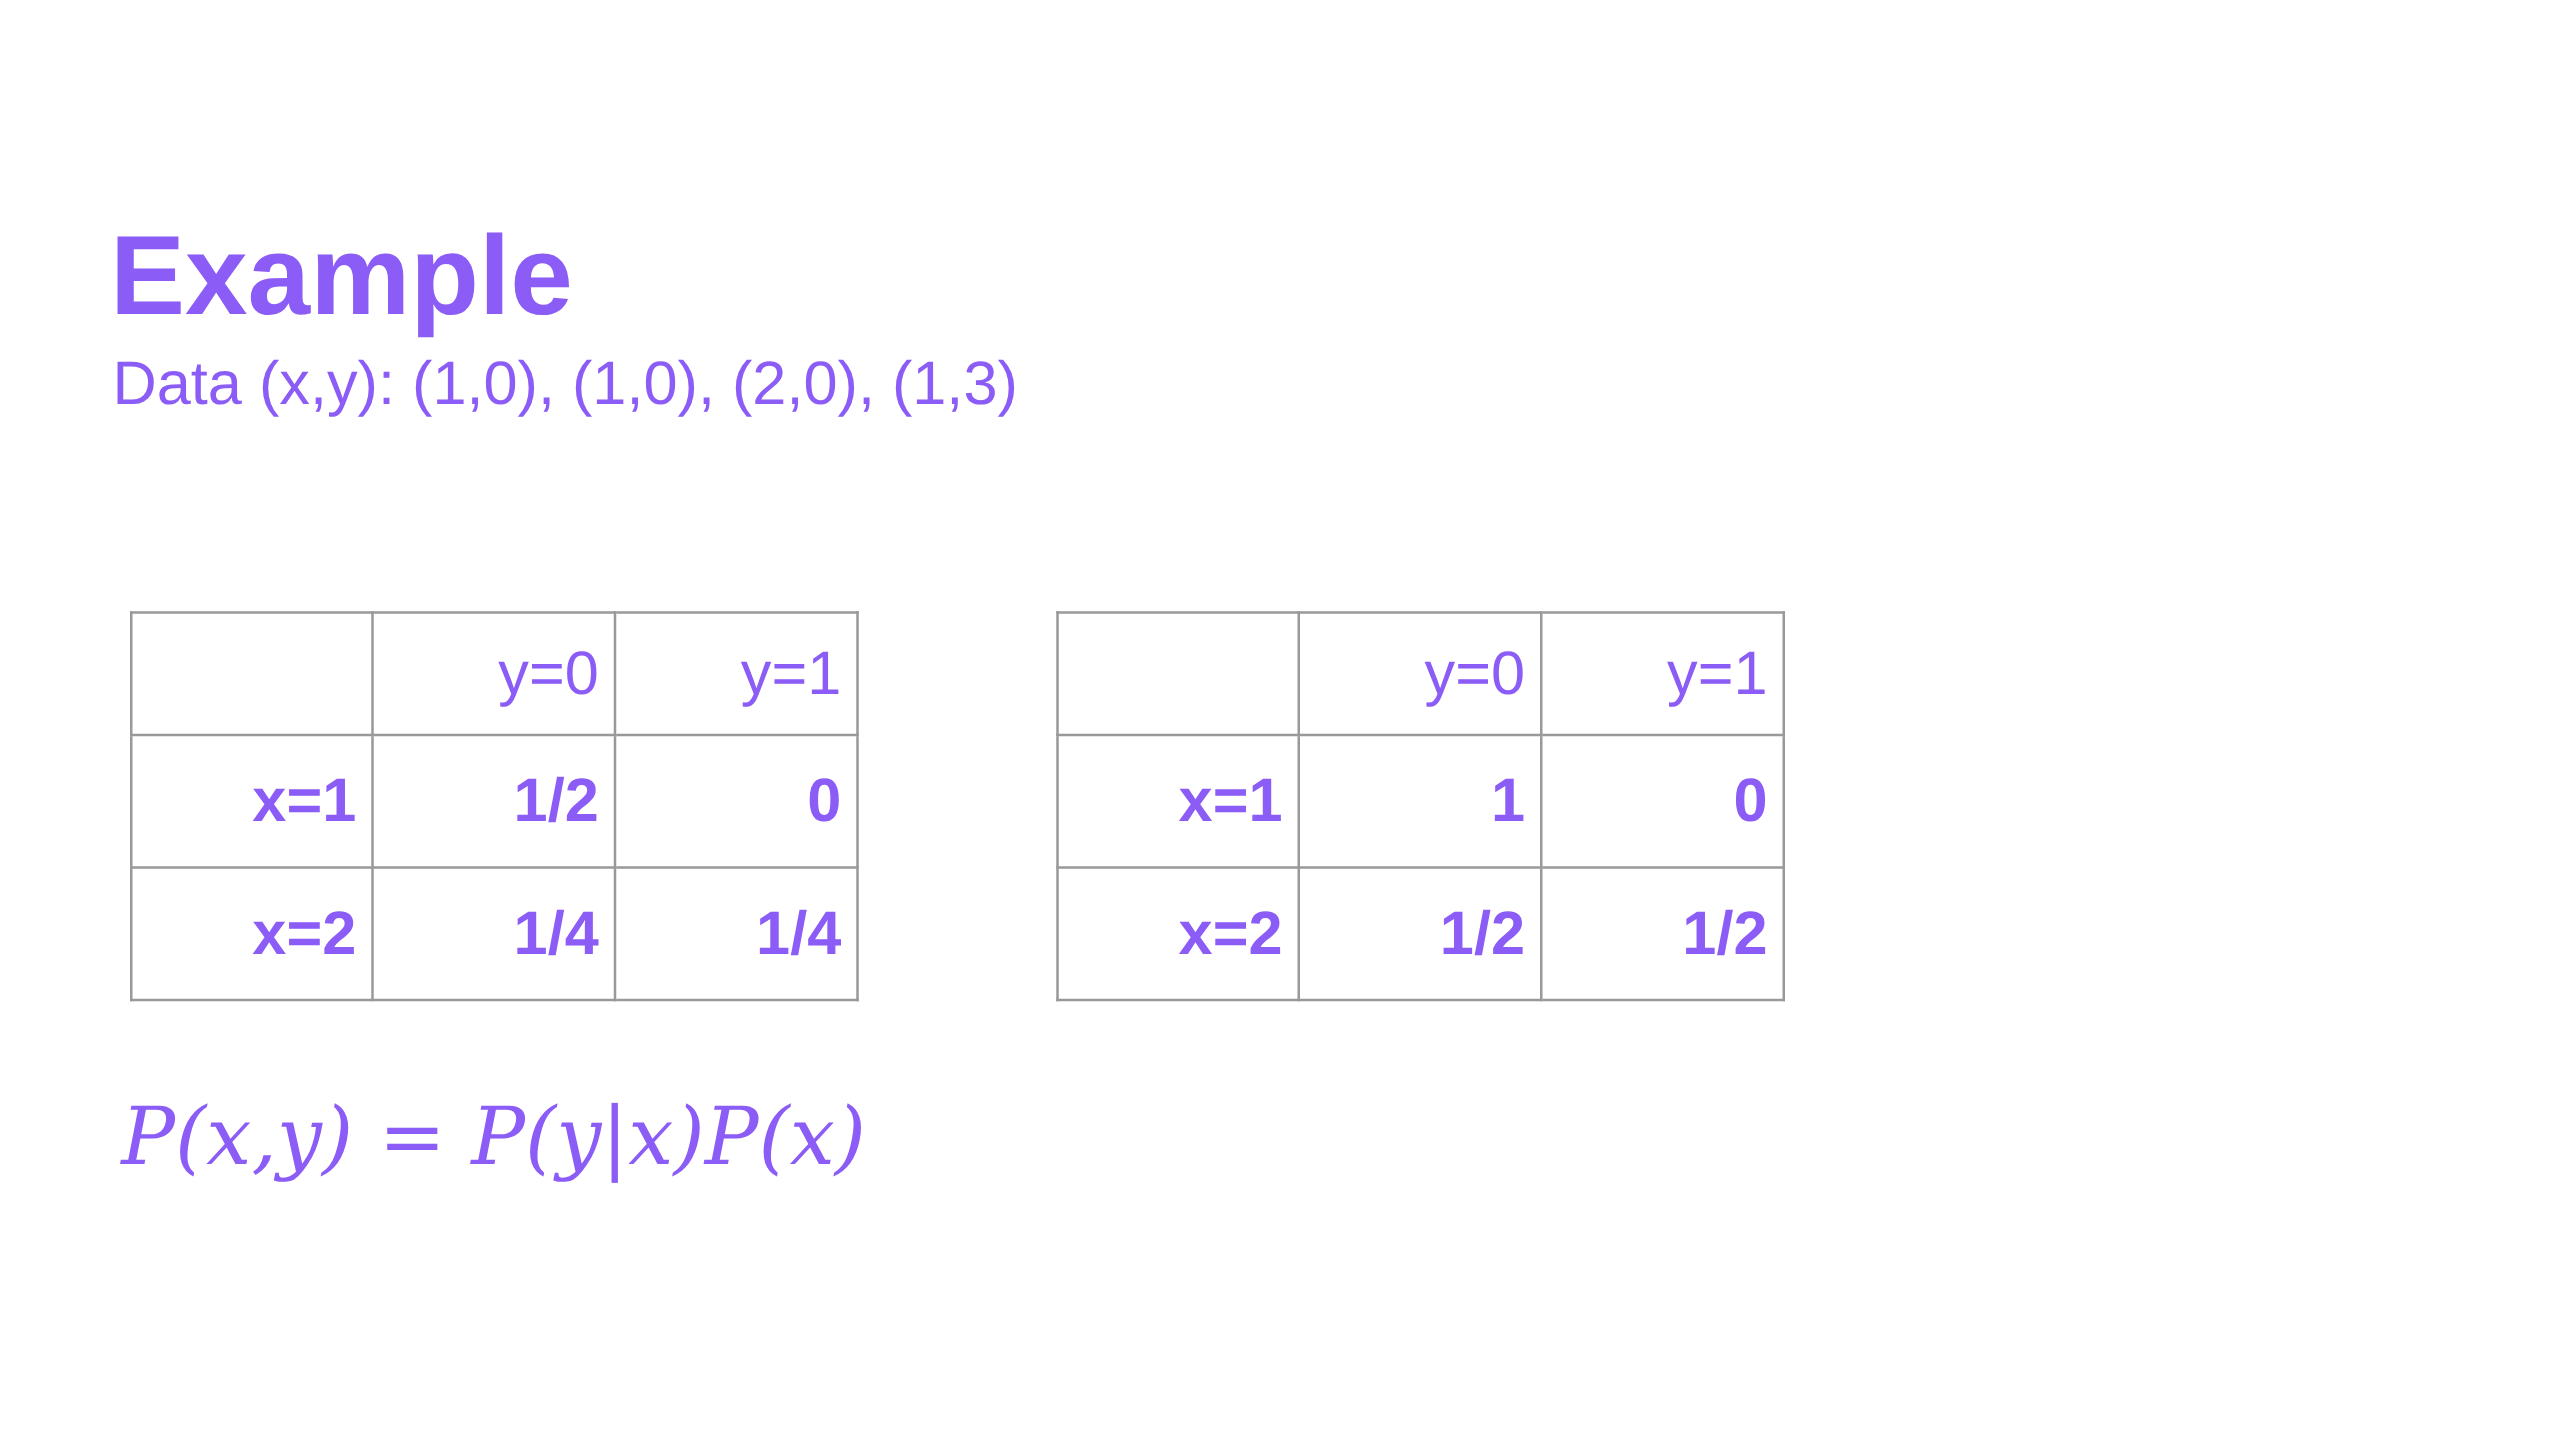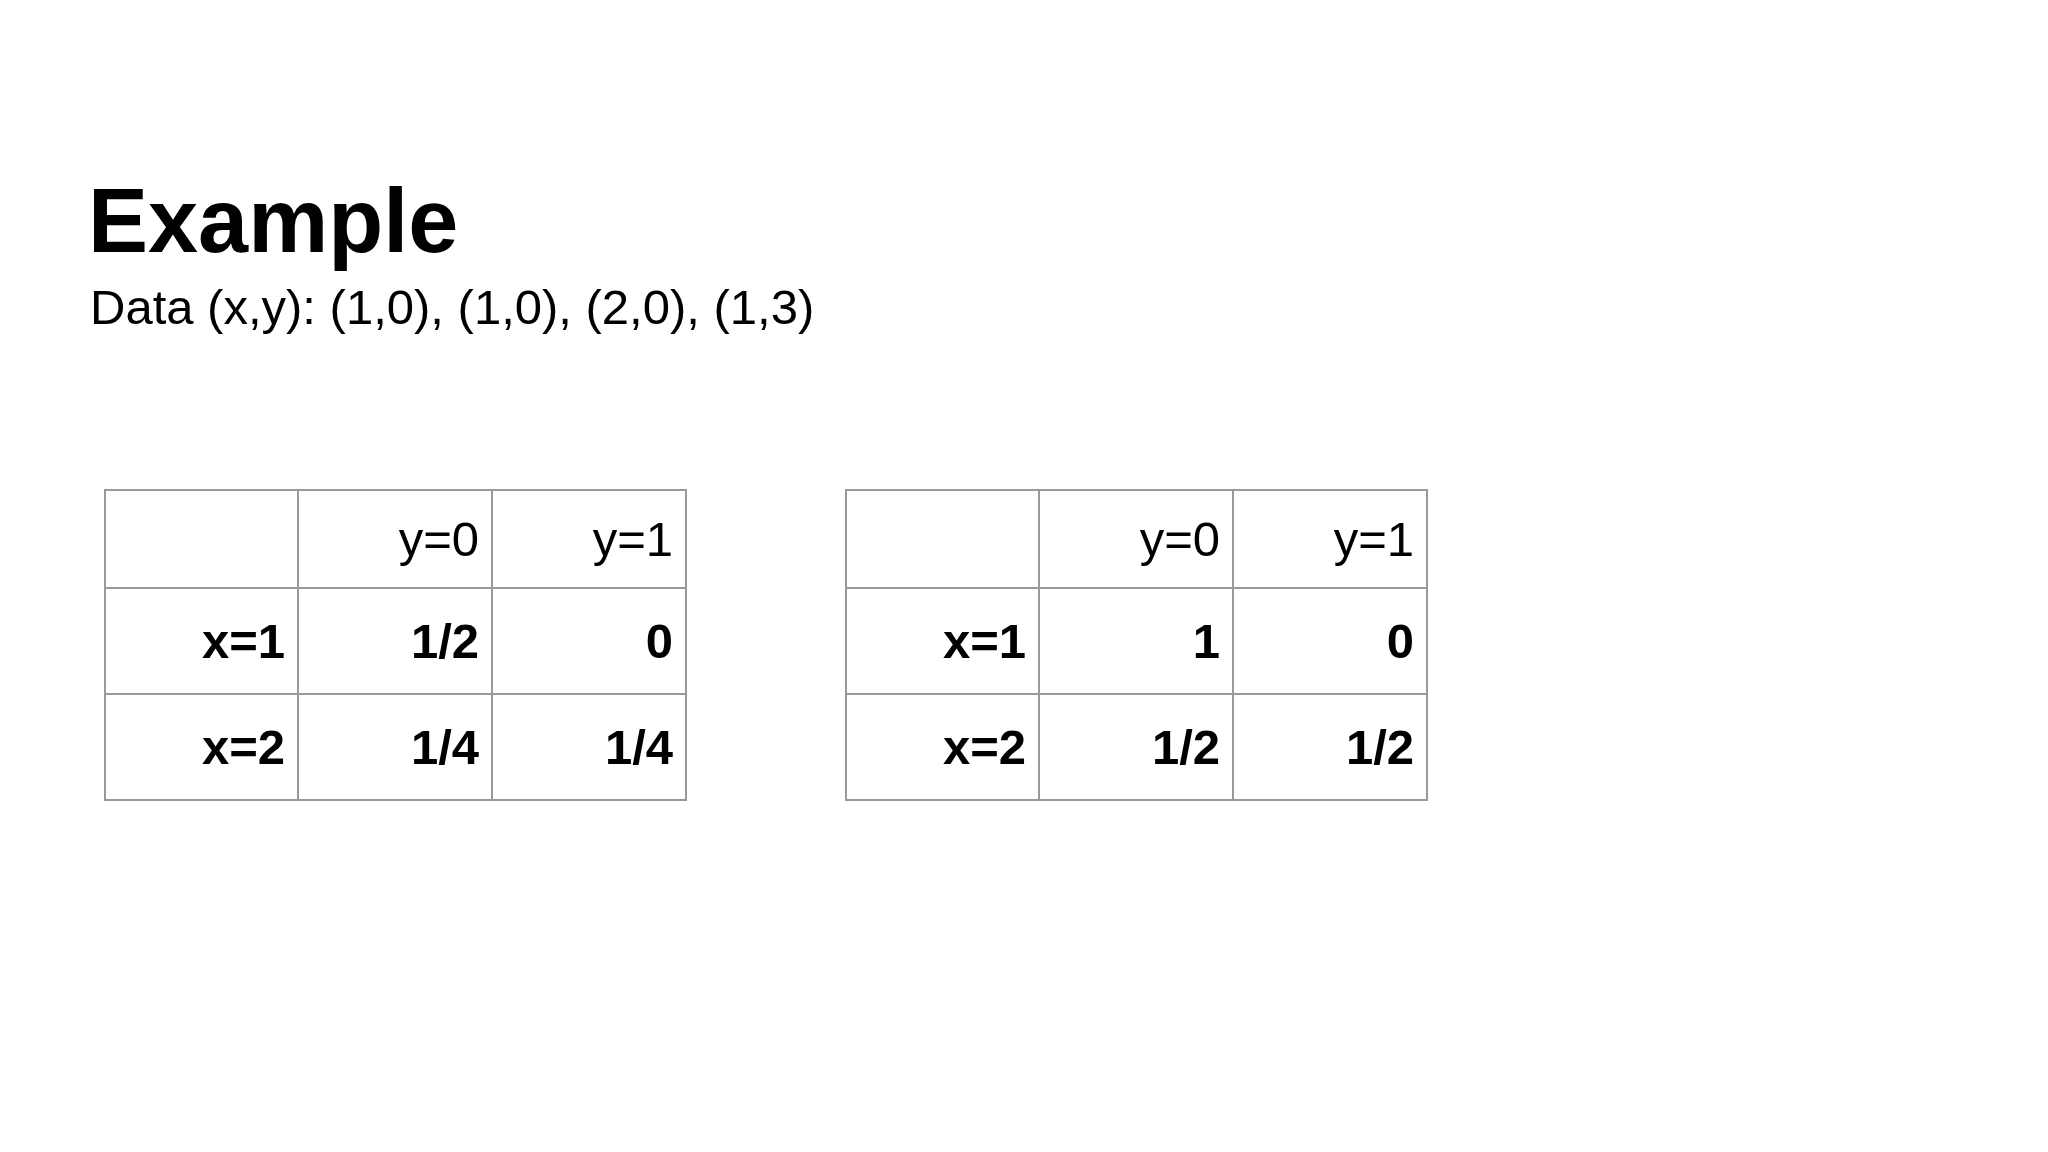--- a/index.html
+++ b/index.html
@@ -5,21 +5,21 @@
   html, body {
     margin: 0;
     padding: 0;
     background: #ffffff;
   }
   .slide {
     position: relative;
     width: 1858px;
     height: 1152px;
     background: #ffffff;
-    color: #000000;
+    color: #8b5cf6;
     font-family: "Liberation Sans", sans-serif;
     overflow: hidden;
   }
   .slide-title {
     position: absolute;
     left: 88px;
     top: 116px;
     font-size: 90px;
     font-weight: 700;
     line-height: 1;
@@ -131,14 +131,15 @@
         <td>0</td>
       </tr>
       <tr class="data-row">
         <td>x=2</td>
         <td>1/2</td>
         <td>1/2</td>
       </tr>
     </tbody>
   </table>
 
+  <div class="math formula">P(x,y) = P(y|x)P(x)</div>
 
 </div>
 
 </body></html>

